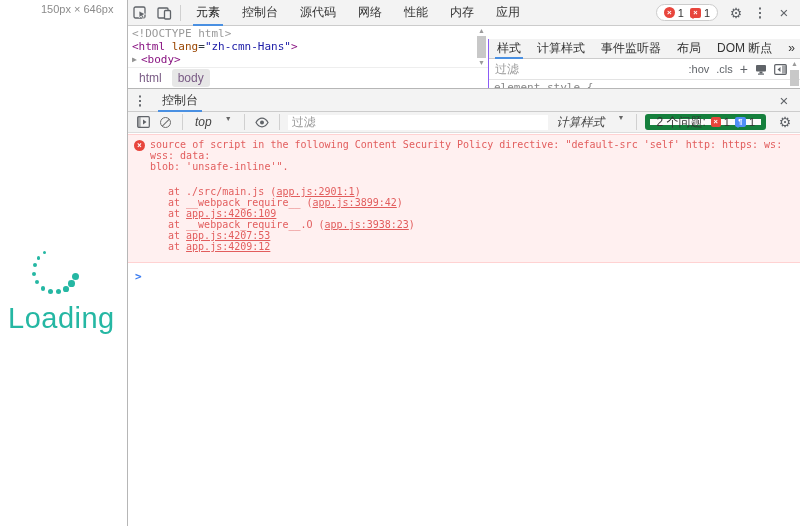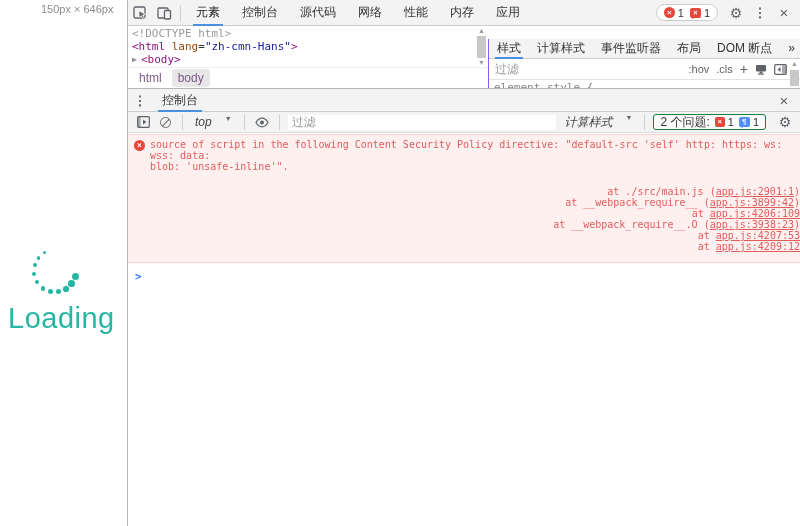--- a/index.html
+++ b/index.html
@@ -70,29 +70,29 @@
   .c-tab { position:relative; height:23px; line-height:22px; padding:0 10px; }
   .c-tab::after { content:""; position:absolute; left:6px; right:6px; bottom:0; height:2px; background:#4a90e2; }
   .c-toolbar { position:absolute; left:0; top:23px; width:100%; height:21px; background:#f3f3f3; border-bottom:1px solid #ddd; display:flex; align-items:center; padding:0 6px; gap:4px; }
   .c-icon { width:18px; height:16px; display:flex; align-items:center; justify-content:center; color:#5f6368; flex:0 0 auto; }
   .no-sign { position:relative; width:11px; height:11px; border:1.4px solid #6e6e6e; border-radius:50%; }
   .no-sign::after { content:""; position:absolute; left:0px; top:4px; width:10px; height:1.4px; background:#6e6e6e; transform:rotate(-45deg); }
   .drop { display:flex; align-items:flex-start; gap:13px; color:#444; white-space:nowrap; padding:0 4px; flex:0 0 auto;font-style:italic; }
   .caret { font-size:7px; color:#666; }
   .c-input { flex:1 1 auto; border:none; outline:none; background:#fff; height:15px; font-size:12px; padding:0 4px; font-family:"Liberation Sans",sans-serif; }
   .c-input::placeholder { color:#999; }
-  .issues-box { display:flex; align-items:center; gap:5px; border:1px solid #15803d; border-radius:3px; background:#fbfbfb; padding:1px 6px; height:16px; white-space:nowrap; flex:0 0 auto; }
+  .issues-box { display:flex; align-items:center; gap:5px; border:5px solid #15803d; border-radius:3px; background:#fbfbfb; padding:1px 6px; height:16px; white-space:nowrap; flex:0 0 auto; }
   .sq-badge { width:10px; height:10px; border-radius:2px; background:#e8453c; color:#fff; font-size:7.5px; line-height:10px; text-align:center; font-weight:bold; }
 
   .c-error { position:absolute; left:0; top:45px; width:100%; height:129px; background:#fff0f0; border-top:1px solid #ffd2d2; border-bottom:1px solid #ffd2d2; font-family:"DejaVu Sans Mono", monospace; font-size:10px; color:#e25d5d; }
   .err-row { display:flex; padding:4px 6px 0 6px; }
   .err-ic { flex:0 0 auto; width:11px; height:11px; border-radius:50%; background:#e8453c; color:#fff; font-size:8px; line-height:11px; text-align:center; font-weight:bold; margin:1px 5px 0 0; }
   .err-msg { flex:1 1 auto; line-height:11px; }
   .src-link { flex:0 0 auto; margin-left:10px; text-decoration:underline; white-space:nowrap; }
-  .stack { margin:14px 0 0 40px; line-height:11px;text-align:right; }
+  .stack { margin:14px 12px 0 40px; line-height:11px; }
   .stack .lnk { text-decoration:underline; }
   .c-prompt { position:absolute; left:0; top:178px; width:100%; height:18px; display:flex; align-items:center; padding-left:7px; }
   .chev { color:#3b7cf0; font-size:11px; font-weight:bold; font-family:"DejaVu Sans Mono",monospace; }
 
   svg { display:block; }
 </style>
 </head>
 <body>
 
 <div class="stage">

